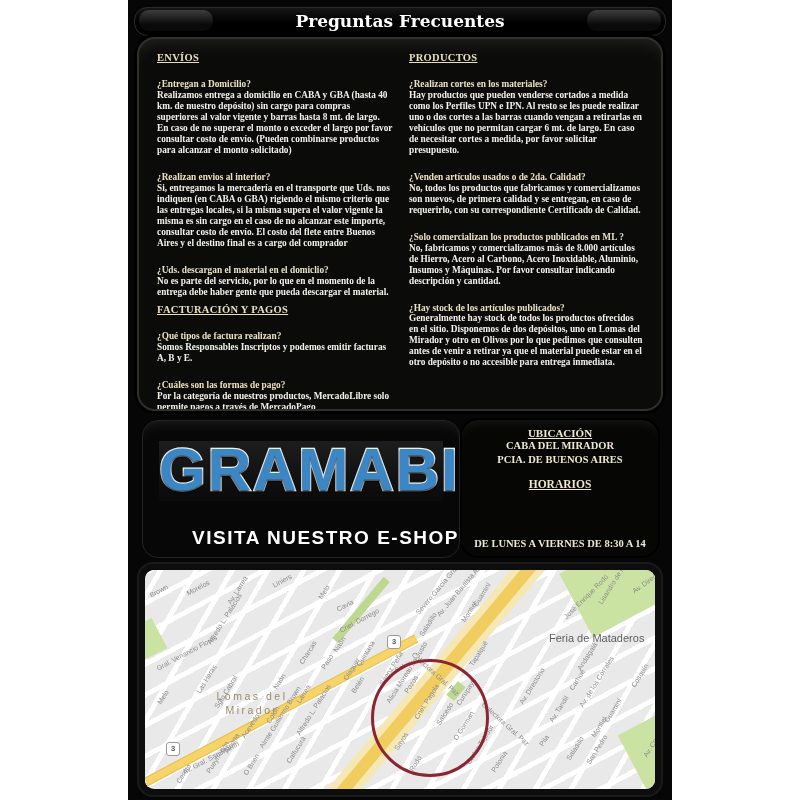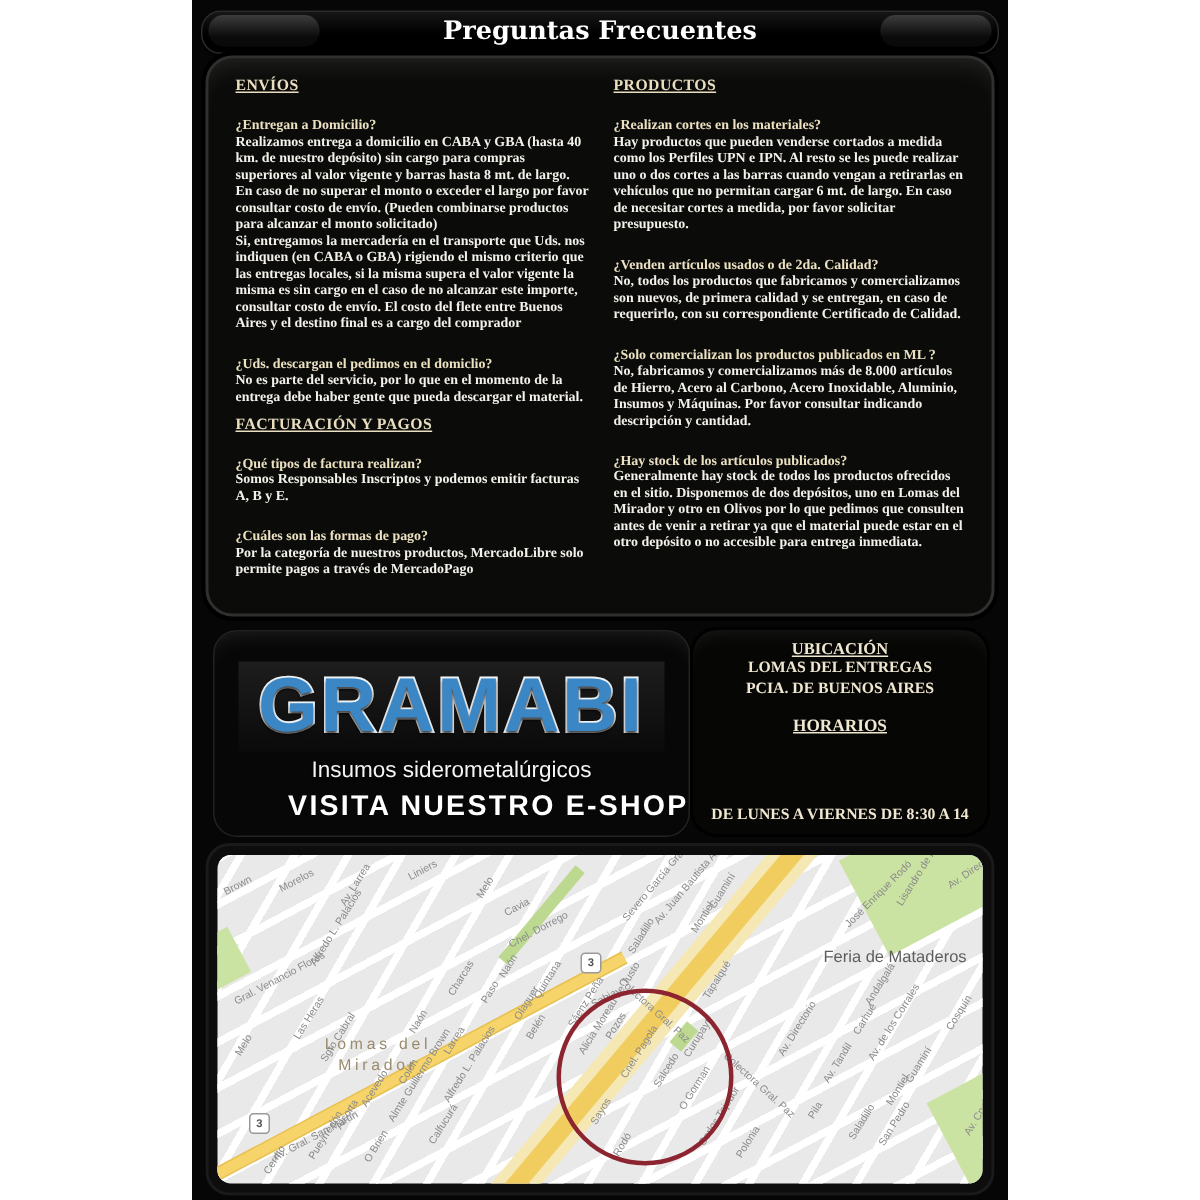--- a/index.html
+++ b/index.html
@@ -26,21 +26,21 @@
   .faq-q{color:#ece2c2;font-weight:bold;font-size:9.3px;line-height:1.18;margin-top:16px;}
   .faq-a{color:#f3f1ea;font-weight:bold;font-size:9.3px;line-height:1.18;}
 
   
   .brand-panel{position:absolute;left:14px;top:420px;width:316px;height:136px;background:#070707;
     border:1px solid #222;border-radius:16px;overflow:hidden;
     box-shadow:inset 0 12px 16px -12px rgba(255,255,255,.12);}
   .logo-strip{position:absolute;left:16px;top:20px;width:284px;height:60px;
     background:linear-gradient(#1d1d1d,#0a0a0a);}
   .brand-name{width:100%;text-align:center;font-family:"Liberation Sans",sans-serif;font-weight:bold;
-    font-size:51px;line-height:58px;letter-spacing:2px;color:#3b86c4;
+    font-size:60px;line-height:58px;letter-spacing:2px;color:#3b86c4;
     -webkit-text-stroke:2.5px #eef2f5;paint-order:stroke fill;text-shadow:0 2px 2px rgba(0,0,0,.7);}
   .brand-tagline{position:absolute;left:0;top:84px;width:100%;text-align:center;color:#f4f4f4;
     font-family:"Liberation Sans",sans-serif;font-size:15px;text-shadow:0 1px 2px #000;}
   .brand-cta{position:absolute;left:0;top:106px;width:100%;text-align:right;color:#ffffff;
     font-family:"Liberation Sans",sans-serif;font-weight:bold;font-size:19px;letter-spacing:1.5px;}
 
   
   .info-panel{position:absolute;left:334px;top:420px;width:196px;height:136px;background:#060605;
     border:2px solid #39393б;border-radius:16px;text-align:center;color:#efe7d0;font-weight:bold;
     border-color:#3a3a38;box-shadow:inset 0 10px 14px -10px rgba(255,255,255,.10),0 0 0 2px #000;}
@@ -87,22 +87,23 @@
     <div class="cap r"></div>
     <div class="title-text">Preguntas Frecuentes</div>
   </div>
 
   <div class="faq-panel">
     <div class="faq-cols">
       <div class="faq-col" id="faq-left">
           <div class="faq-header">ENVÍOS</div>
           <div class="faq-q">¿Entregan a Domicilio?</div>
           <div class="faq-a">Realizamos entrega a domicilio en CABA y GBA (hasta 40 km. de nuestro depósito) sin cargo para compras superiores al valor vigente y barras hasta 8 mt. de largo. En caso de no superar el monto o exceder el largo por favor consultar costo de envío. (Pueden combinarse productos para alcanzar el monto solicitado)</div>
+          <div class="faq-q">¿Realizan envios al interior?</div>
           <div class="faq-a">Si, entregamos la mercadería en el transporte que Uds. nos indiquen (en CABA o GBA) rigiendo el mismo criterio que las entregas locales, si la misma supera el valor vigente la misma es sin cargo en el caso de no alcanzar este importe, consultar costo de envío. El costo del flete entre Buenos Aires y el destino final es a cargo del comprador</div>
-          <div class="faq-q">¿Uds. descargan el pedimos en el domiclio?</div>
+          <div class="faq-q">¿Uds. descargan el material en el domiclio?</div>
           <div class="faq-a">No es parte del servicio, por lo que en el momento de la entrega debe haber gente que pueda descargar el material.</div>
           <div class="faq-header">FACTURACIÓN Y PAGOS</div>
           <div class="faq-q">¿Qué tipos de factura realizan?</div>
           <div class="faq-a">Somos Responsables Inscriptos y podemos emitir facturas A, B y E.</div>
           <div class="faq-q">¿Cuáles son las formas de pago?</div>
           <div class="faq-a">Por la categoría de nuestros productos, MercadoLibre solo permite pagos a través de MercadoPago</div>
         </div>
       <div class="faq-col" id="faq-right">
           <div class="faq-header">PRODUCTOS</div>
           <div class="faq-q">¿Realizan cortes en los materiales?</div>
@@ -114,27 +115,26 @@
           <div class="faq-q">¿Hay stock de los artículos publicados?</div>
           <div class="faq-a">Generalmente hay stock de todos los productos ofrecidos en el sitio. Disponemos de dos depósitos, uno en Lomas del Mirador y otro en Olivos por lo que pedimos que consulten antes de venir a retirar ya que el material puede estar en el otro depósito o no accesible para entrega inmediata.</div>
         </div>
     </div>
   </div>
 
   <div class="brand-panel">
     <div class="logo-strip">
       <div class="brand-name">GRAMABI</div>
     </div>
-    <div class="brand-tagline">Insumos siderometalúrgicos</div>
     <div class="brand-cta">VISITA NUESTRO E-SHOP</div>
   </div>
 
   <div class="info-panel">
     <div class="info-h">UBICACIÓN</div>
-    <div class="info-line">LOMAS DEL ENTREGAS</div>
+    <div class="info-line">CABA DEL MIRADOR</div>
     <div class="info-line">PCIA. DE  BUENOS AIRES</div>
     <div class="info-h2">HORARIOS</div>
     <div class="hours">
       <div class="info-line">DE LUNES A VIERNES DE 8:30 A 14</div>
       <div class="info-line">SÁBADOS SE PUEDEN COORDINAR ENTREGAS.</div>
     </div>
   </div>
 
   <div class="map-panel">
     <div class="map">

